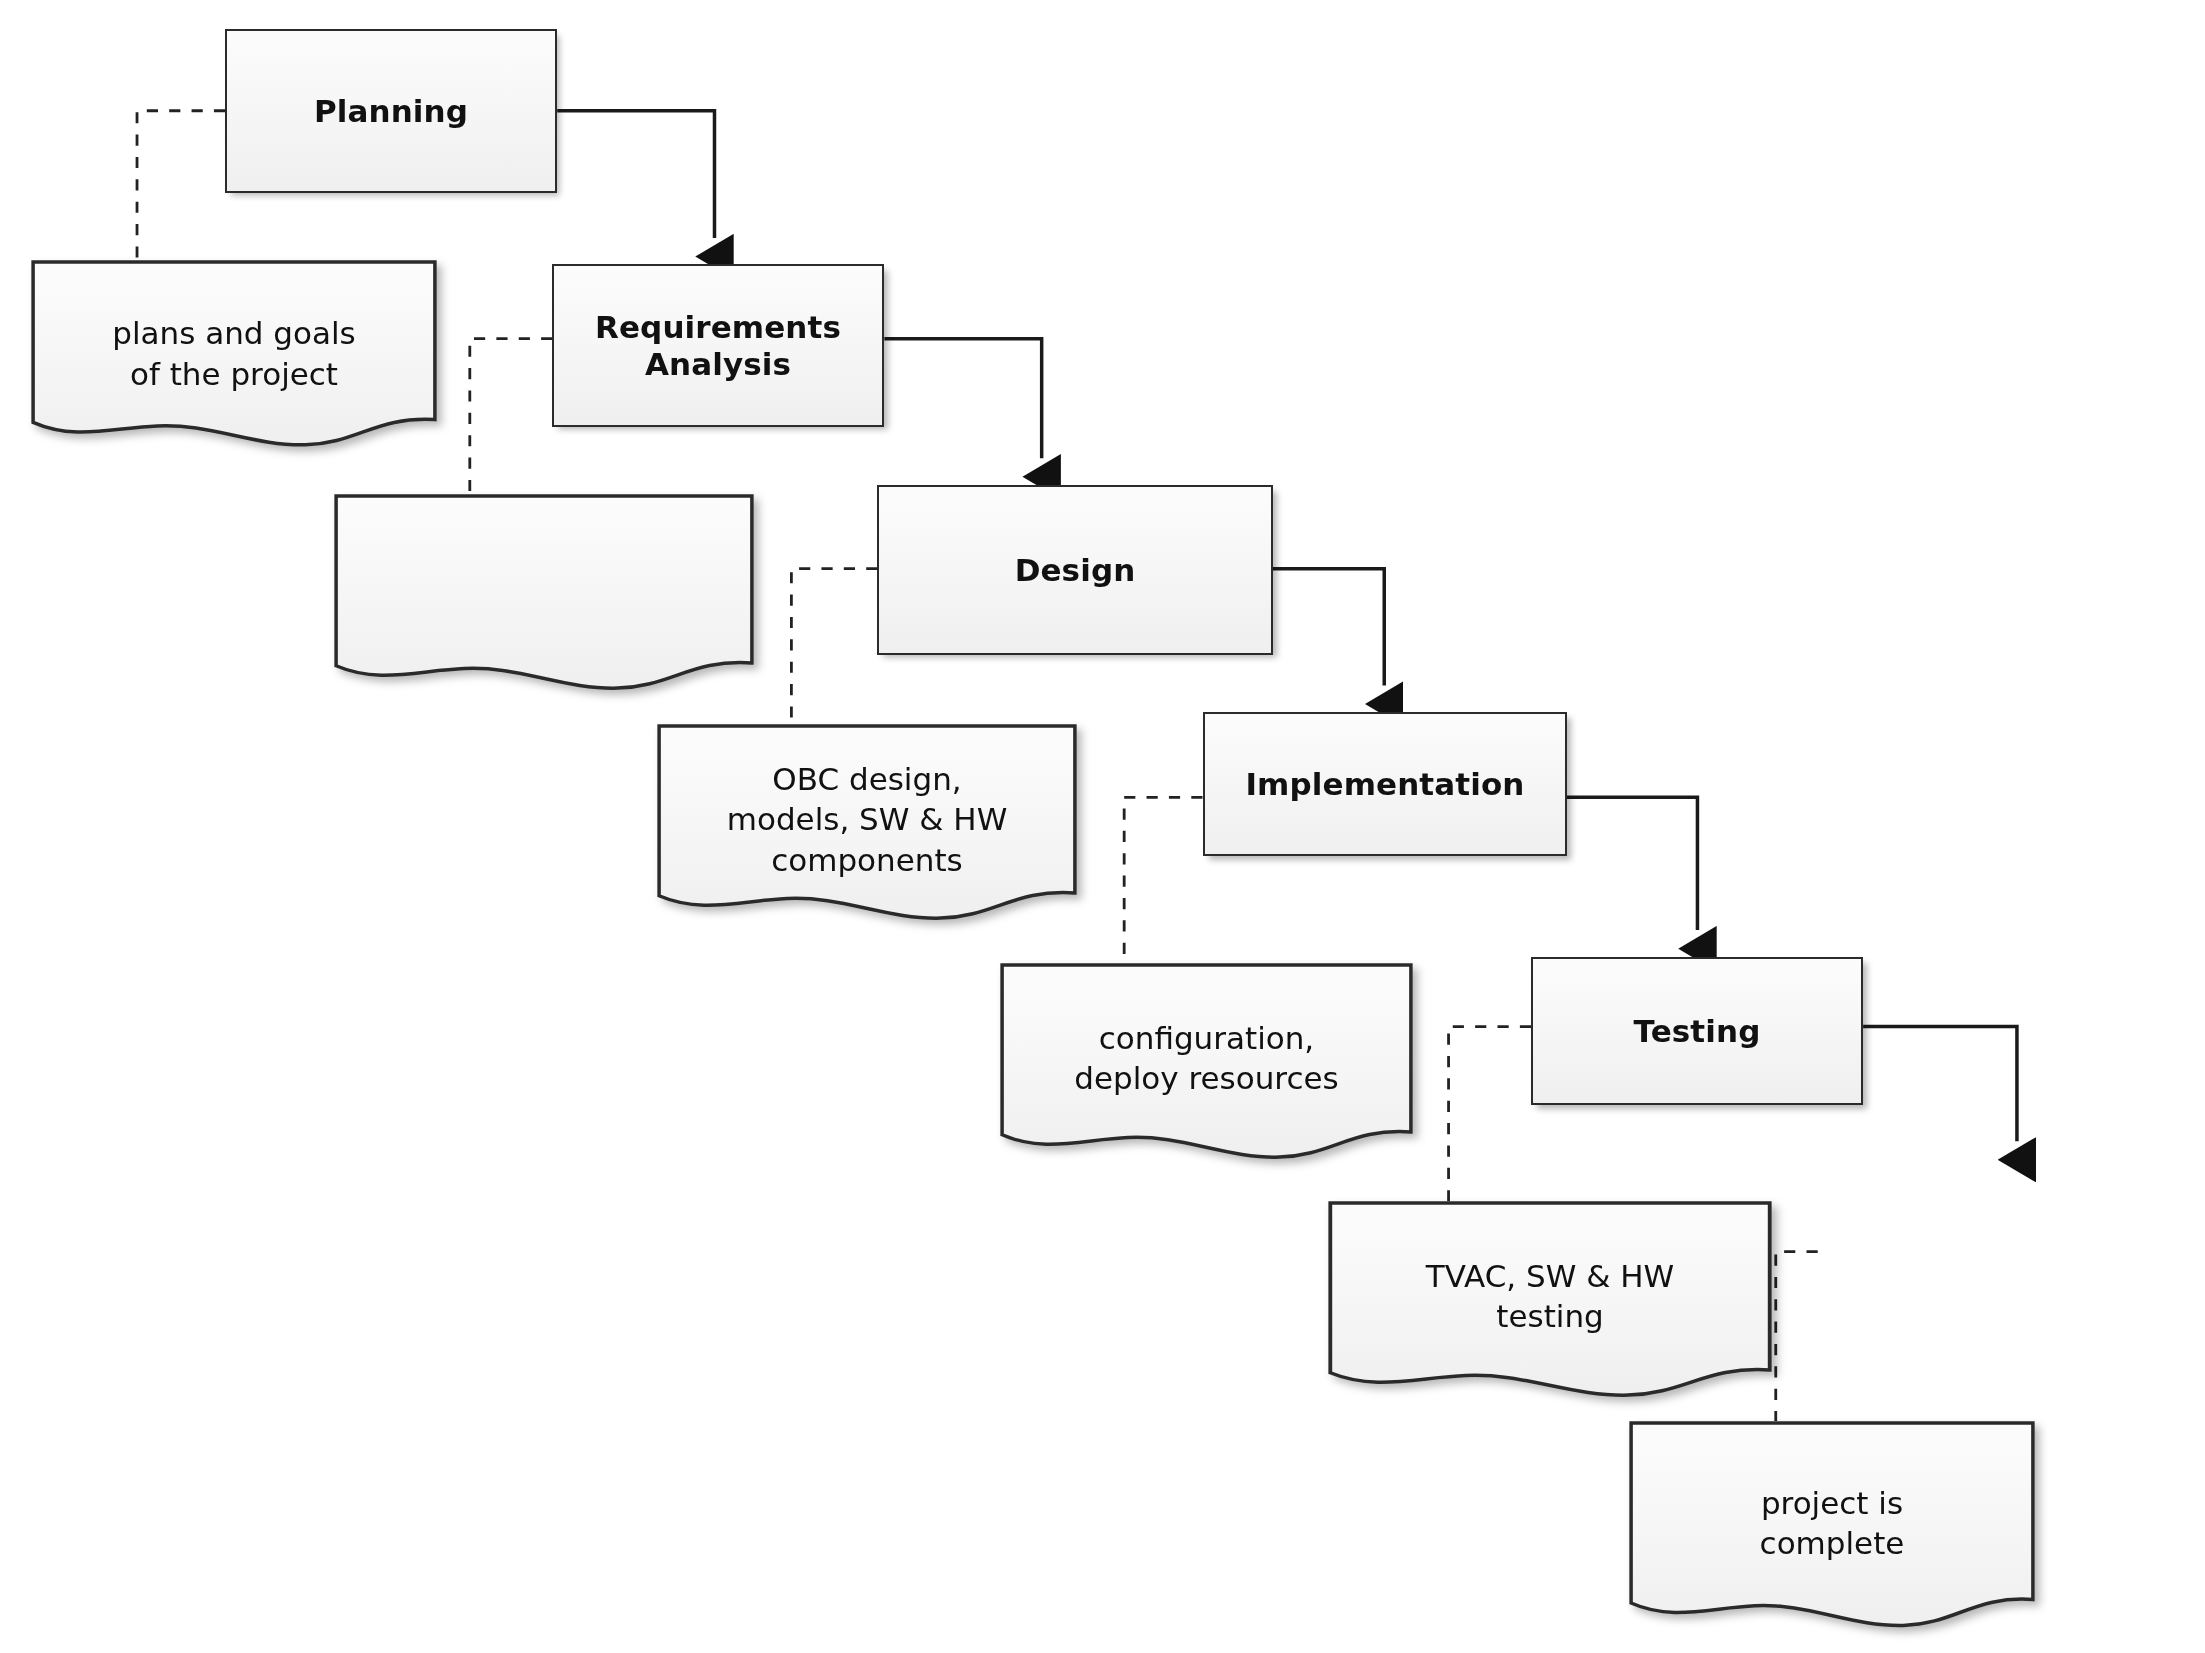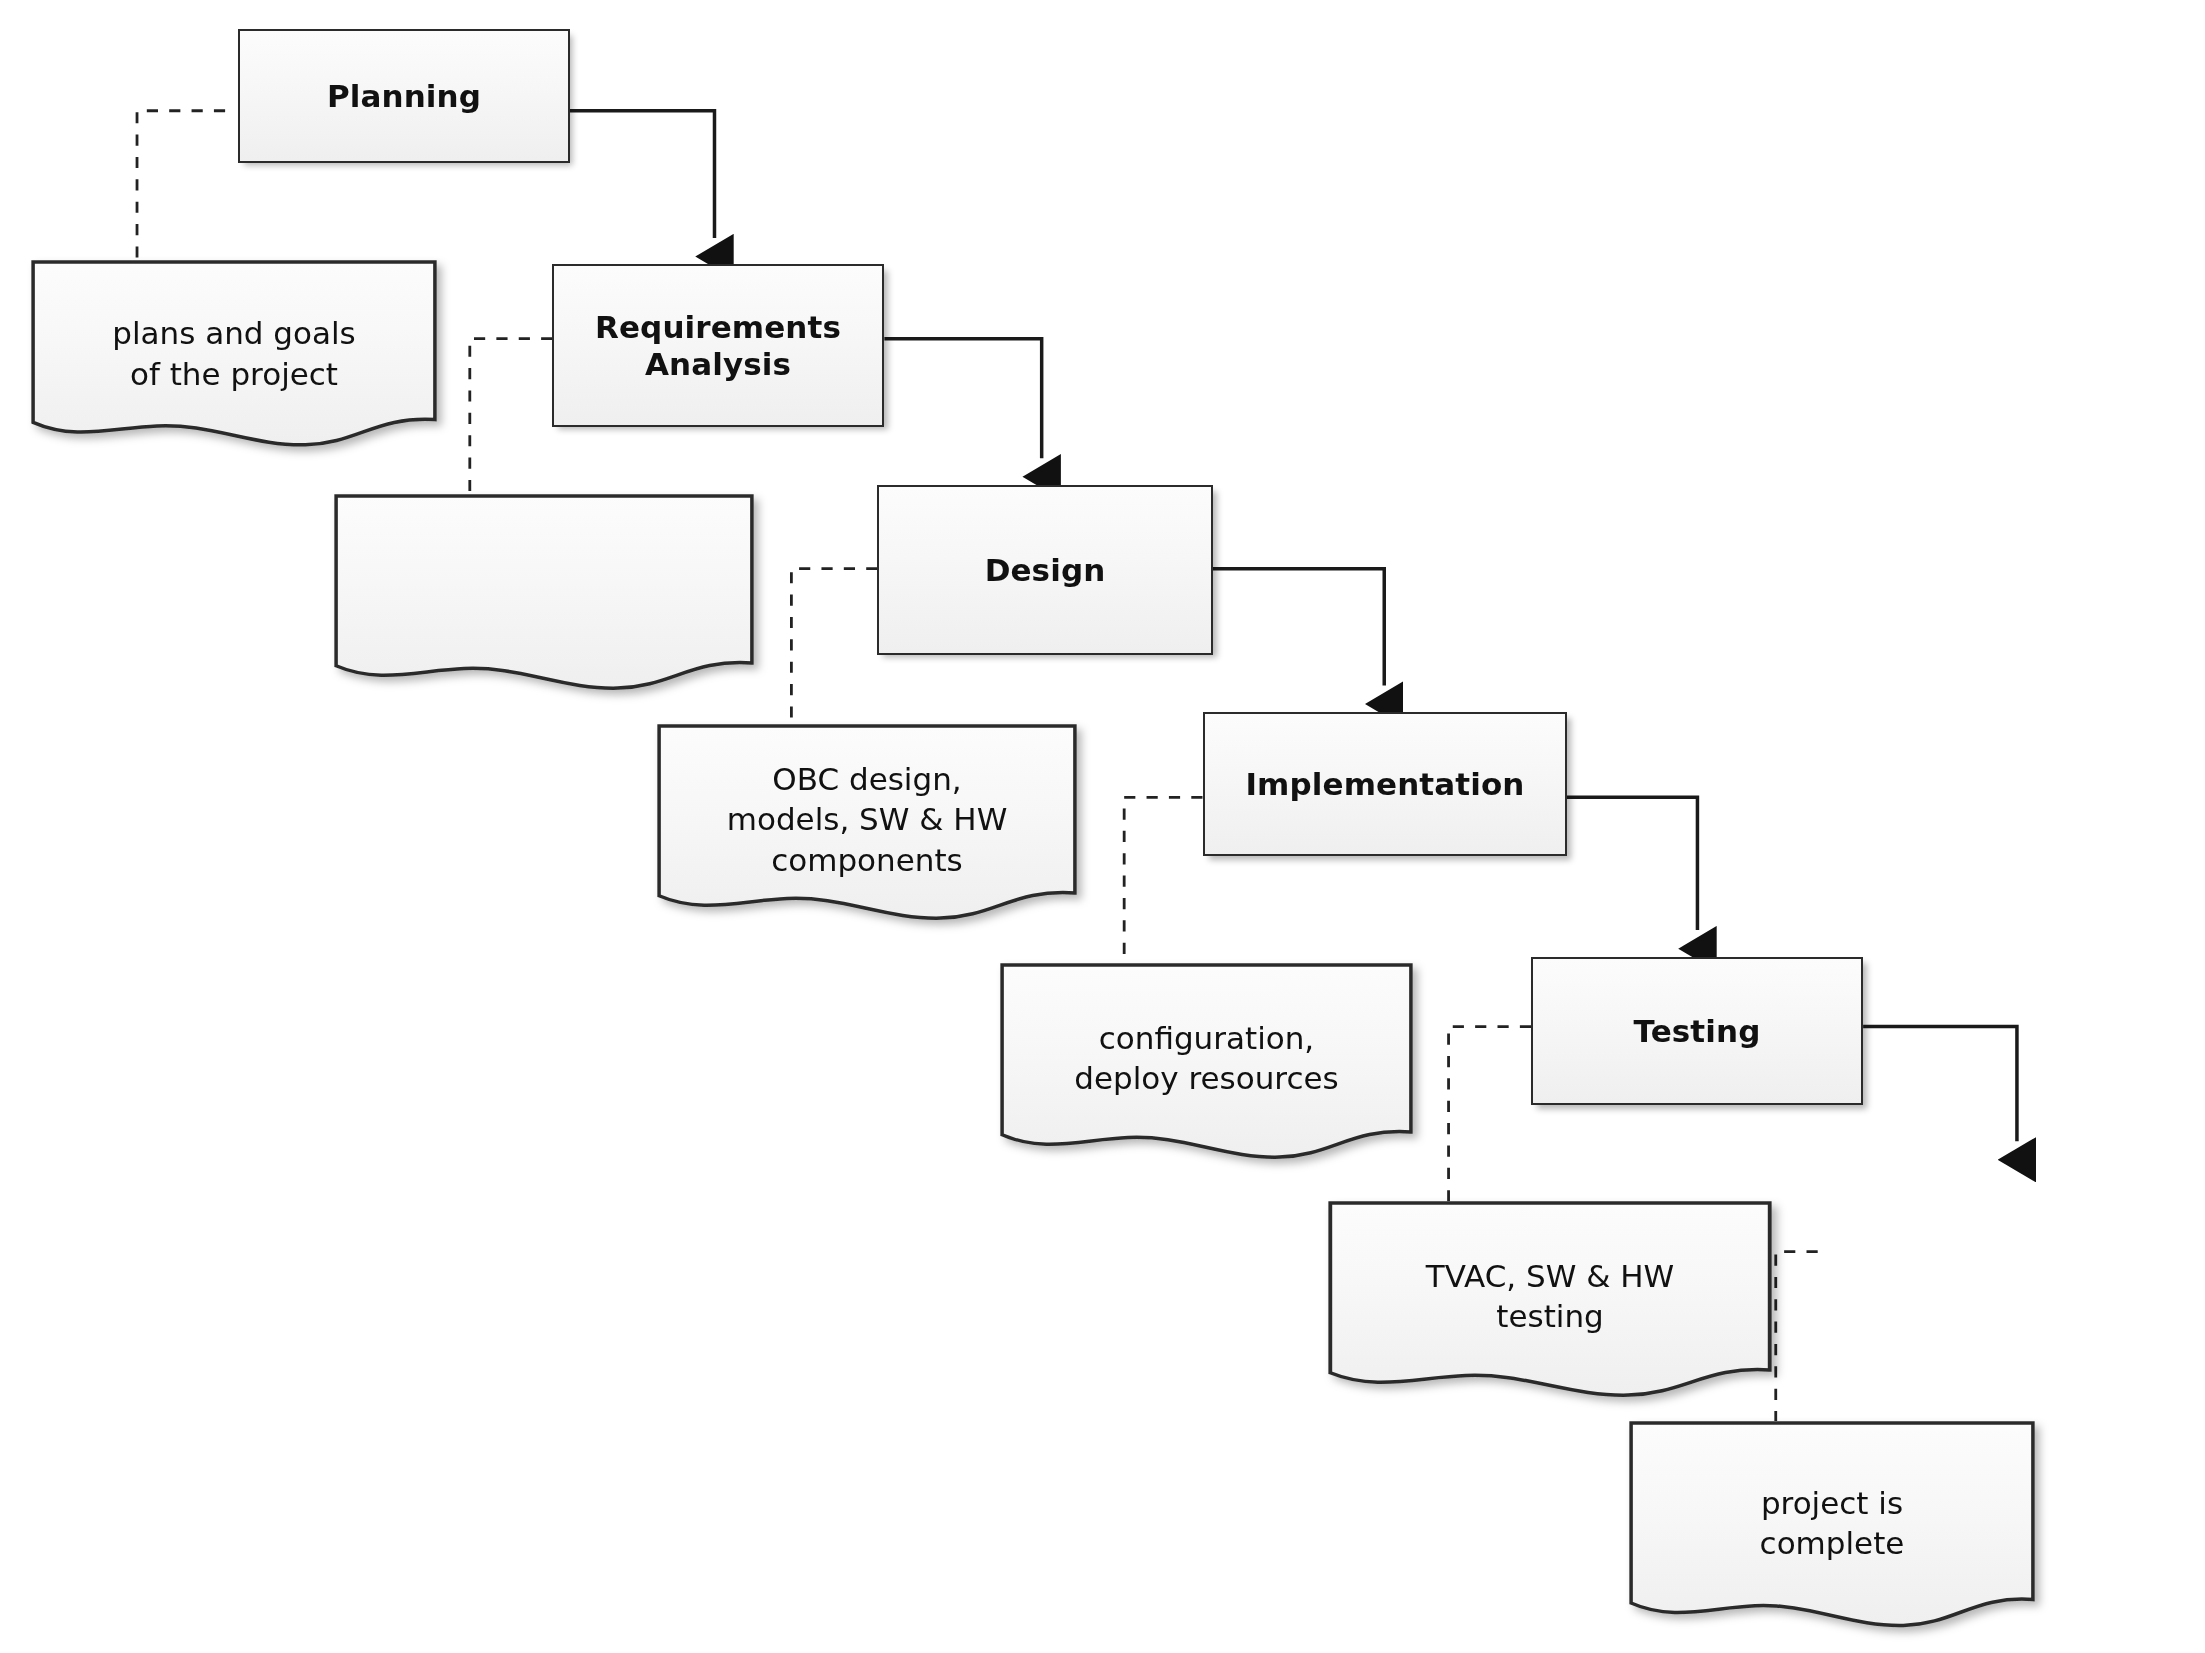--- a/index.html
+++ b/index.html
@@ -101,30 +101,30 @@
 
     <path d="M1255,813 L1132,813 L1132,1035" fill="none" stroke="#222222" stroke-width="4" stroke-dasharray="16 16"></path>
 
     <path d="M1720,1140 L1608,1140 L1608,1378" fill="none" stroke="#222222" stroke-width="4" stroke-dasharray="16 16"></path>
 
     <path d="M2190,1468 L2072,1468 L2072,1718" fill="none" stroke="#222222" stroke-width="4" stroke-dasharray="16 16"></path>
 
     <path d="M2600,1790 L2540,1790 L2540,2032" fill="none" stroke="#222222" stroke-width="4" stroke-dasharray="16 16"></path>
   </svg>
 
-  <div class="node" style="left:238px; top:29px; width:332px; height:134px;">
+  <div class="node" style="left:225px; top:29px; width:332px; height:164px;">
     <span class="label">Planning</span>
   </div>
 
   <div class="node" style="left:552px; top:264px; width:332px; height:163px;">
     <span class="label">Requirements
 Analysis</span>
   </div>
 
-  <div class="node" style="left:877px; top:485px; width:336px; height:170px;">
+  <div class="node" style="left:877px; top:485px; width:396px; height:170px;">
     <span class="label">Design</span>
   </div>
 
   <div class="node" style="left:1203px; top:712px; width:364px; height:144px;justify-content:center;">
     <span class="label">Implementation</span>
   </div>
 
   <div class="node" style="left:1531px; top:957px; width:332px; height:148px;">
     <span class="label">Testing</span>
   </div>

